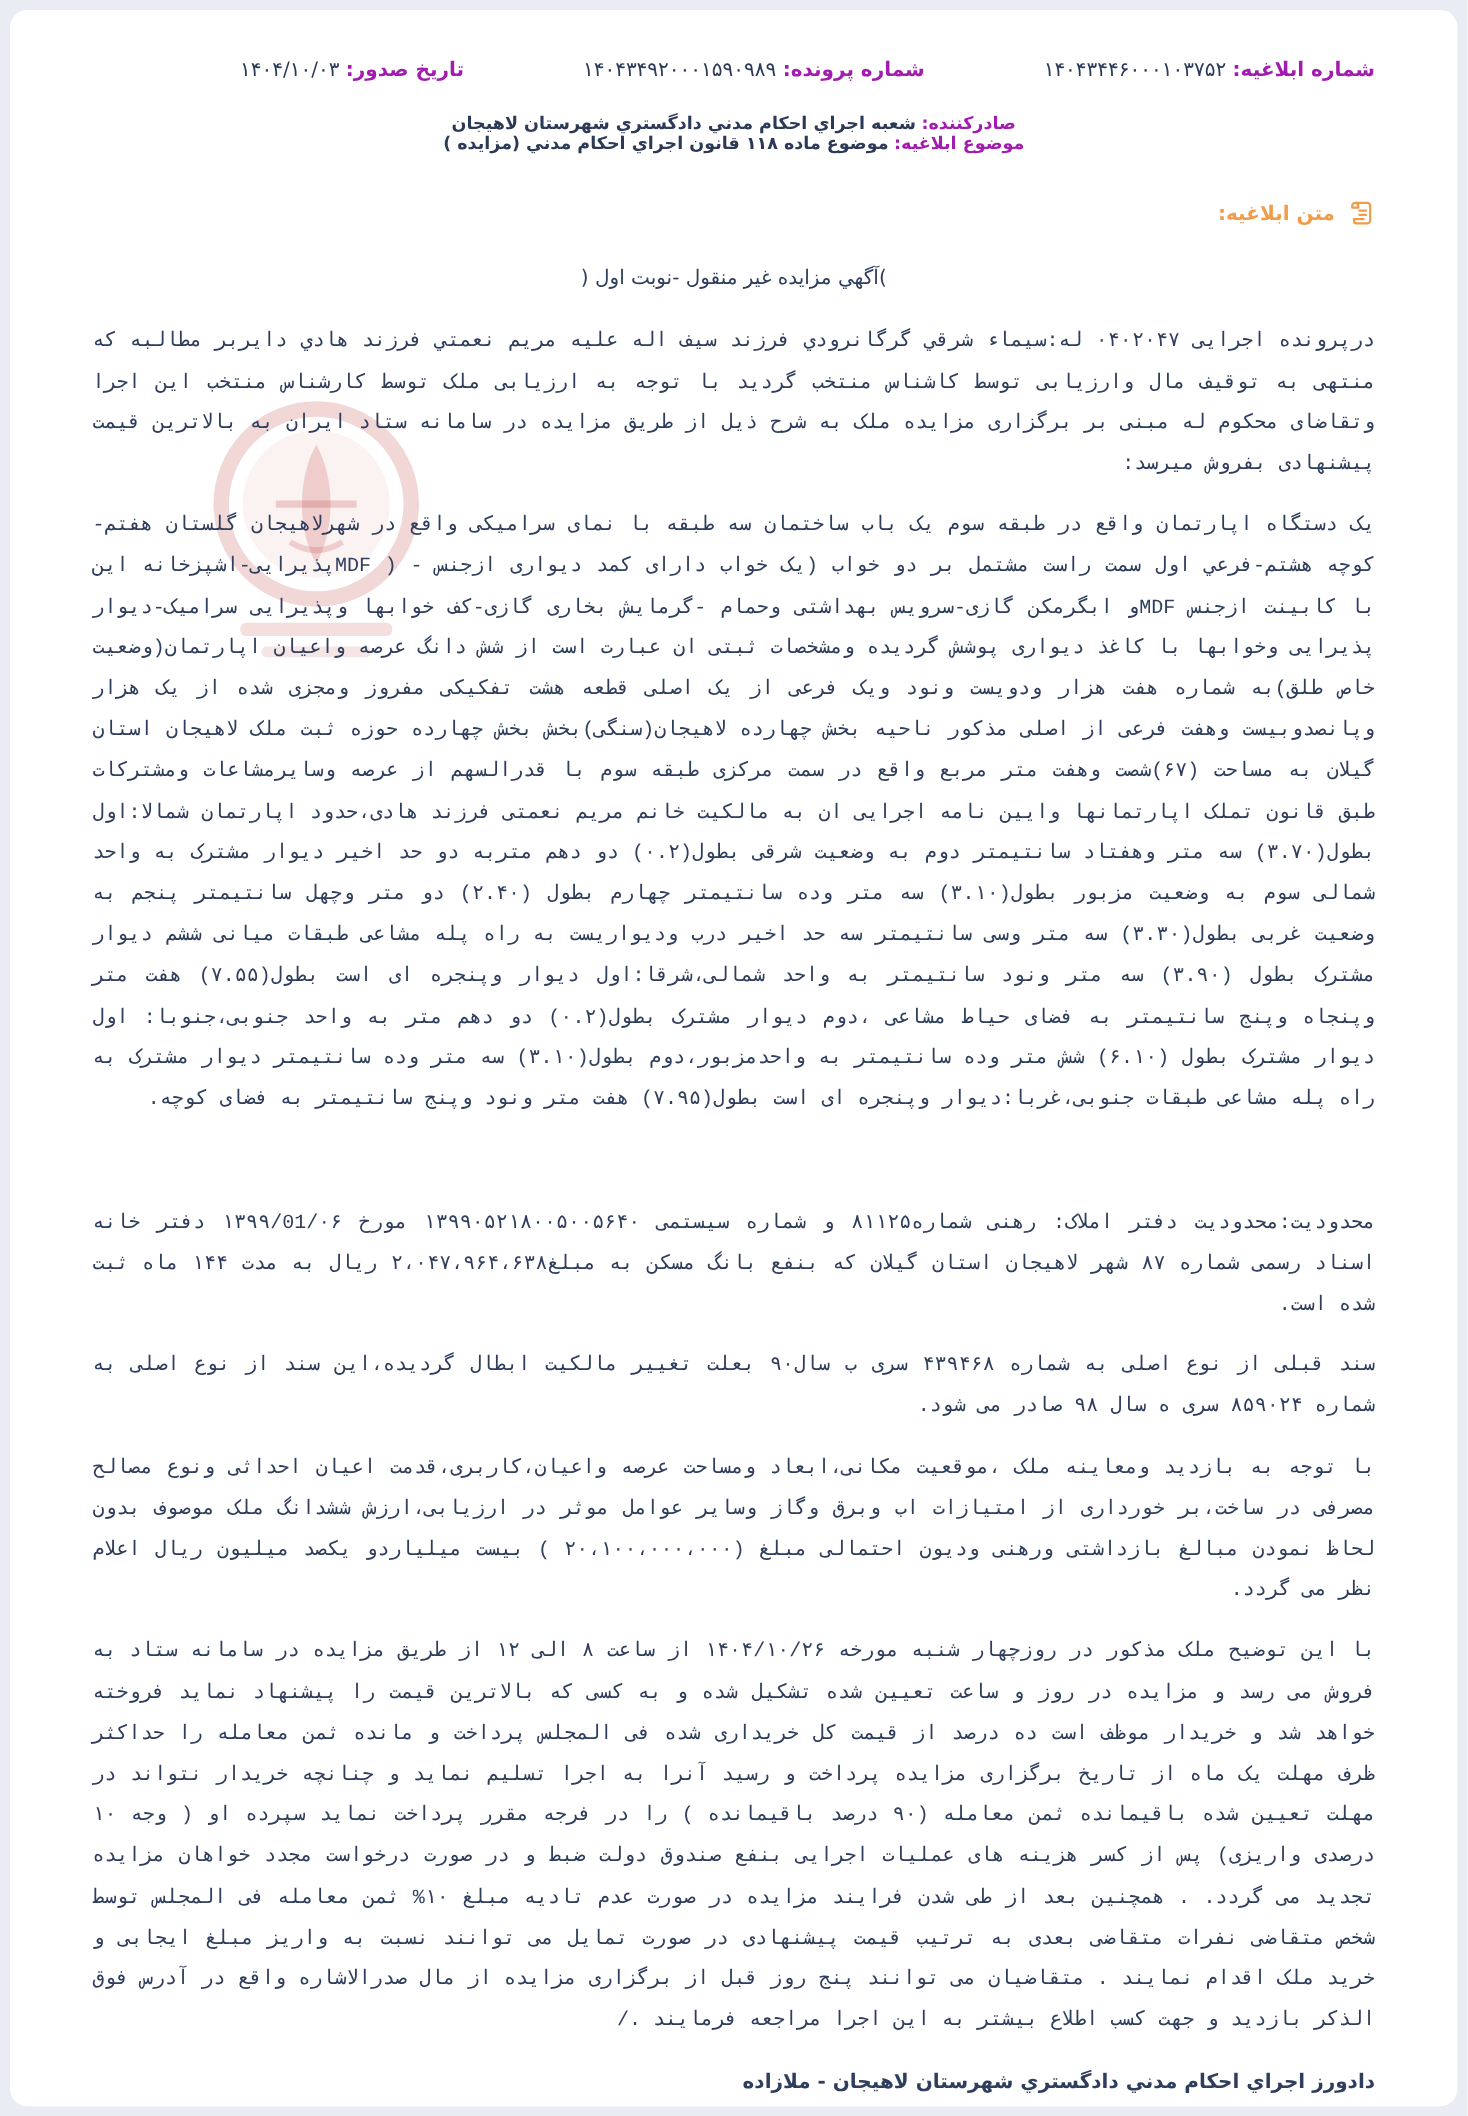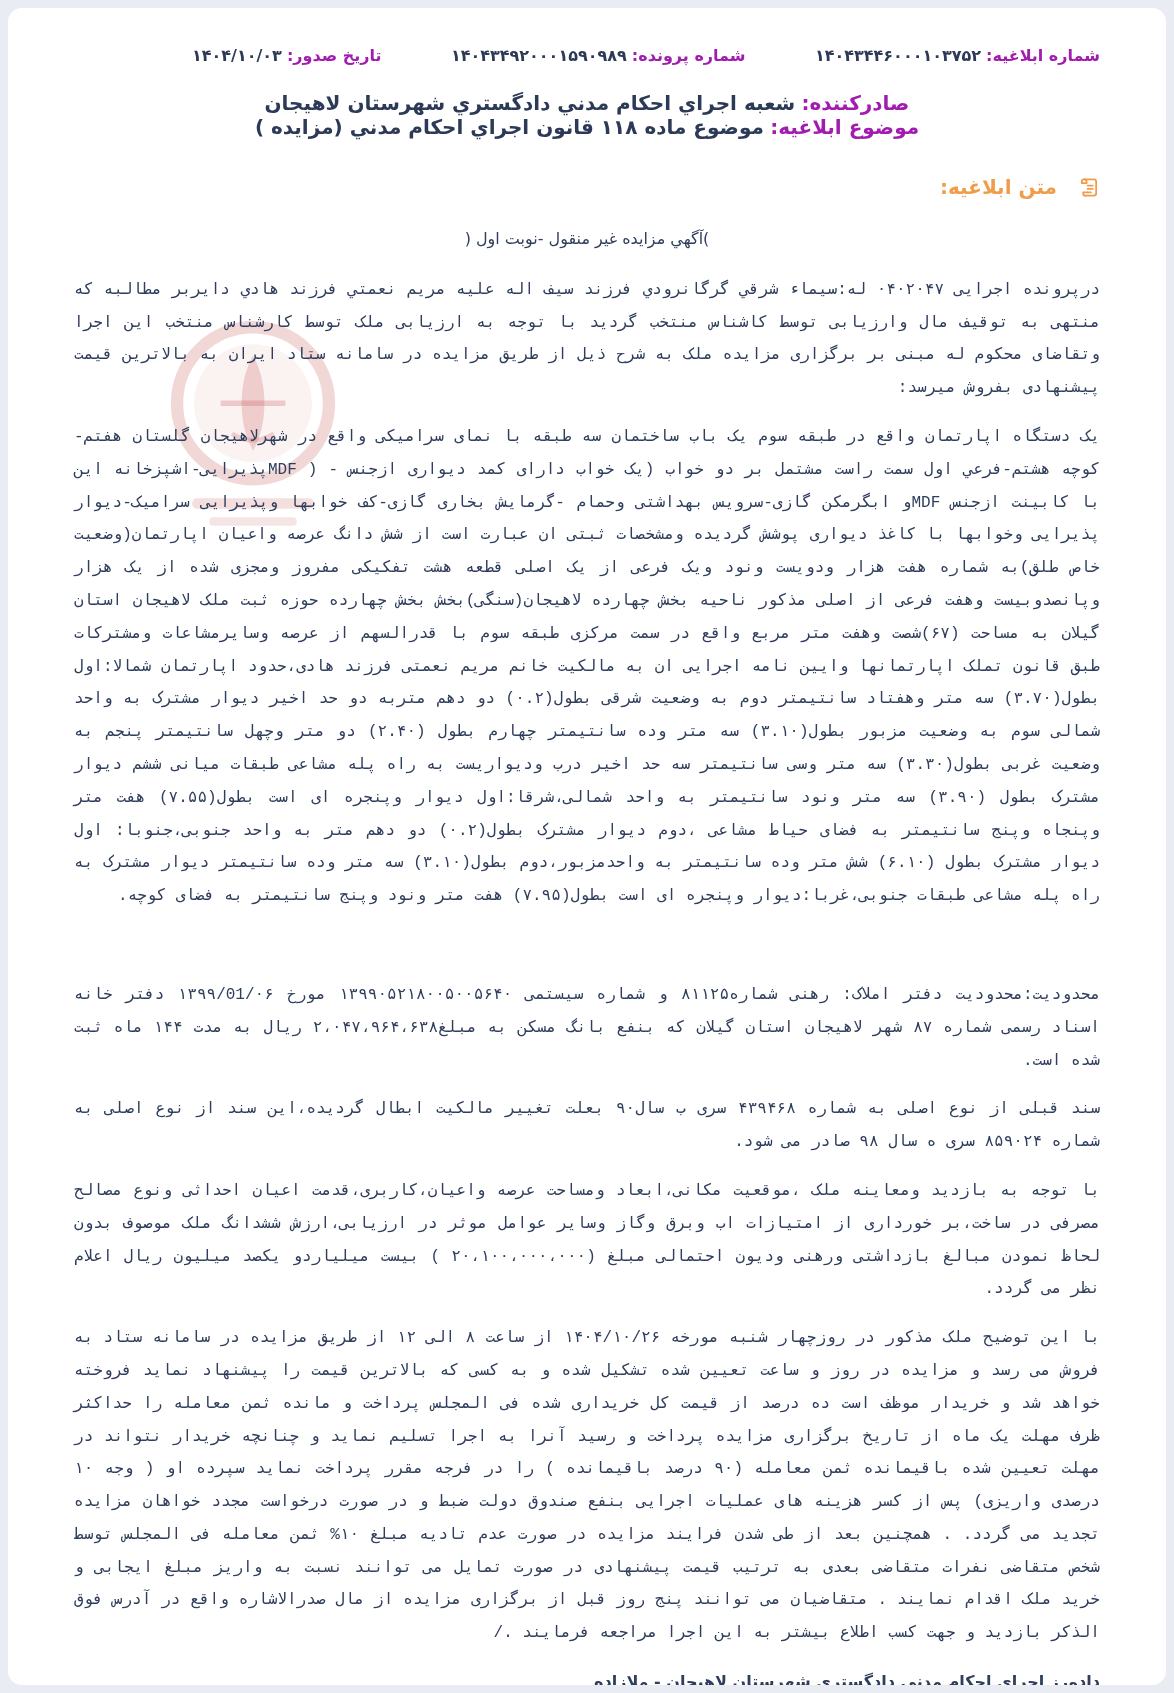--- a/index.html
+++ b/index.html
@@ -25,37 +25,37 @@
   }
   
   .meta-row {
     display:flex;
     justify-content:space-between;
     align-items:baseline;
     padding-left:118px;
     font-size:16px;
   }
   .lbl { color:#a21caf; font-weight:600; }
-  .val { color:#2c3a57; font-weight:700; }
+  .val { color:#2c3a57; font-weight:400; }
   .center-row {
     text-align:center;
     margin-top:26px;
-    font-size:20px;
+    font-size:14px;
   }
   .center-row + .center-row { margin-top:0; }
   .strong { font-weight:700; }
   
   .section-header {
     display:flex;
     align-items:center;
-    gap:20px;
+    gap:9px;
     margin-top:36px;
     color:#f09d4b;
     font-weight:700;
-    font-size:20px;
+    font-size:16px;
   }
   .section-header .icon { display:inline-flex; }
   
   .body-text {
     margin-top:24px;
     font-size:16px;
     line-height:2.05;
     color:#2f3e5c;
     text-align:justify;
     position:relative;

